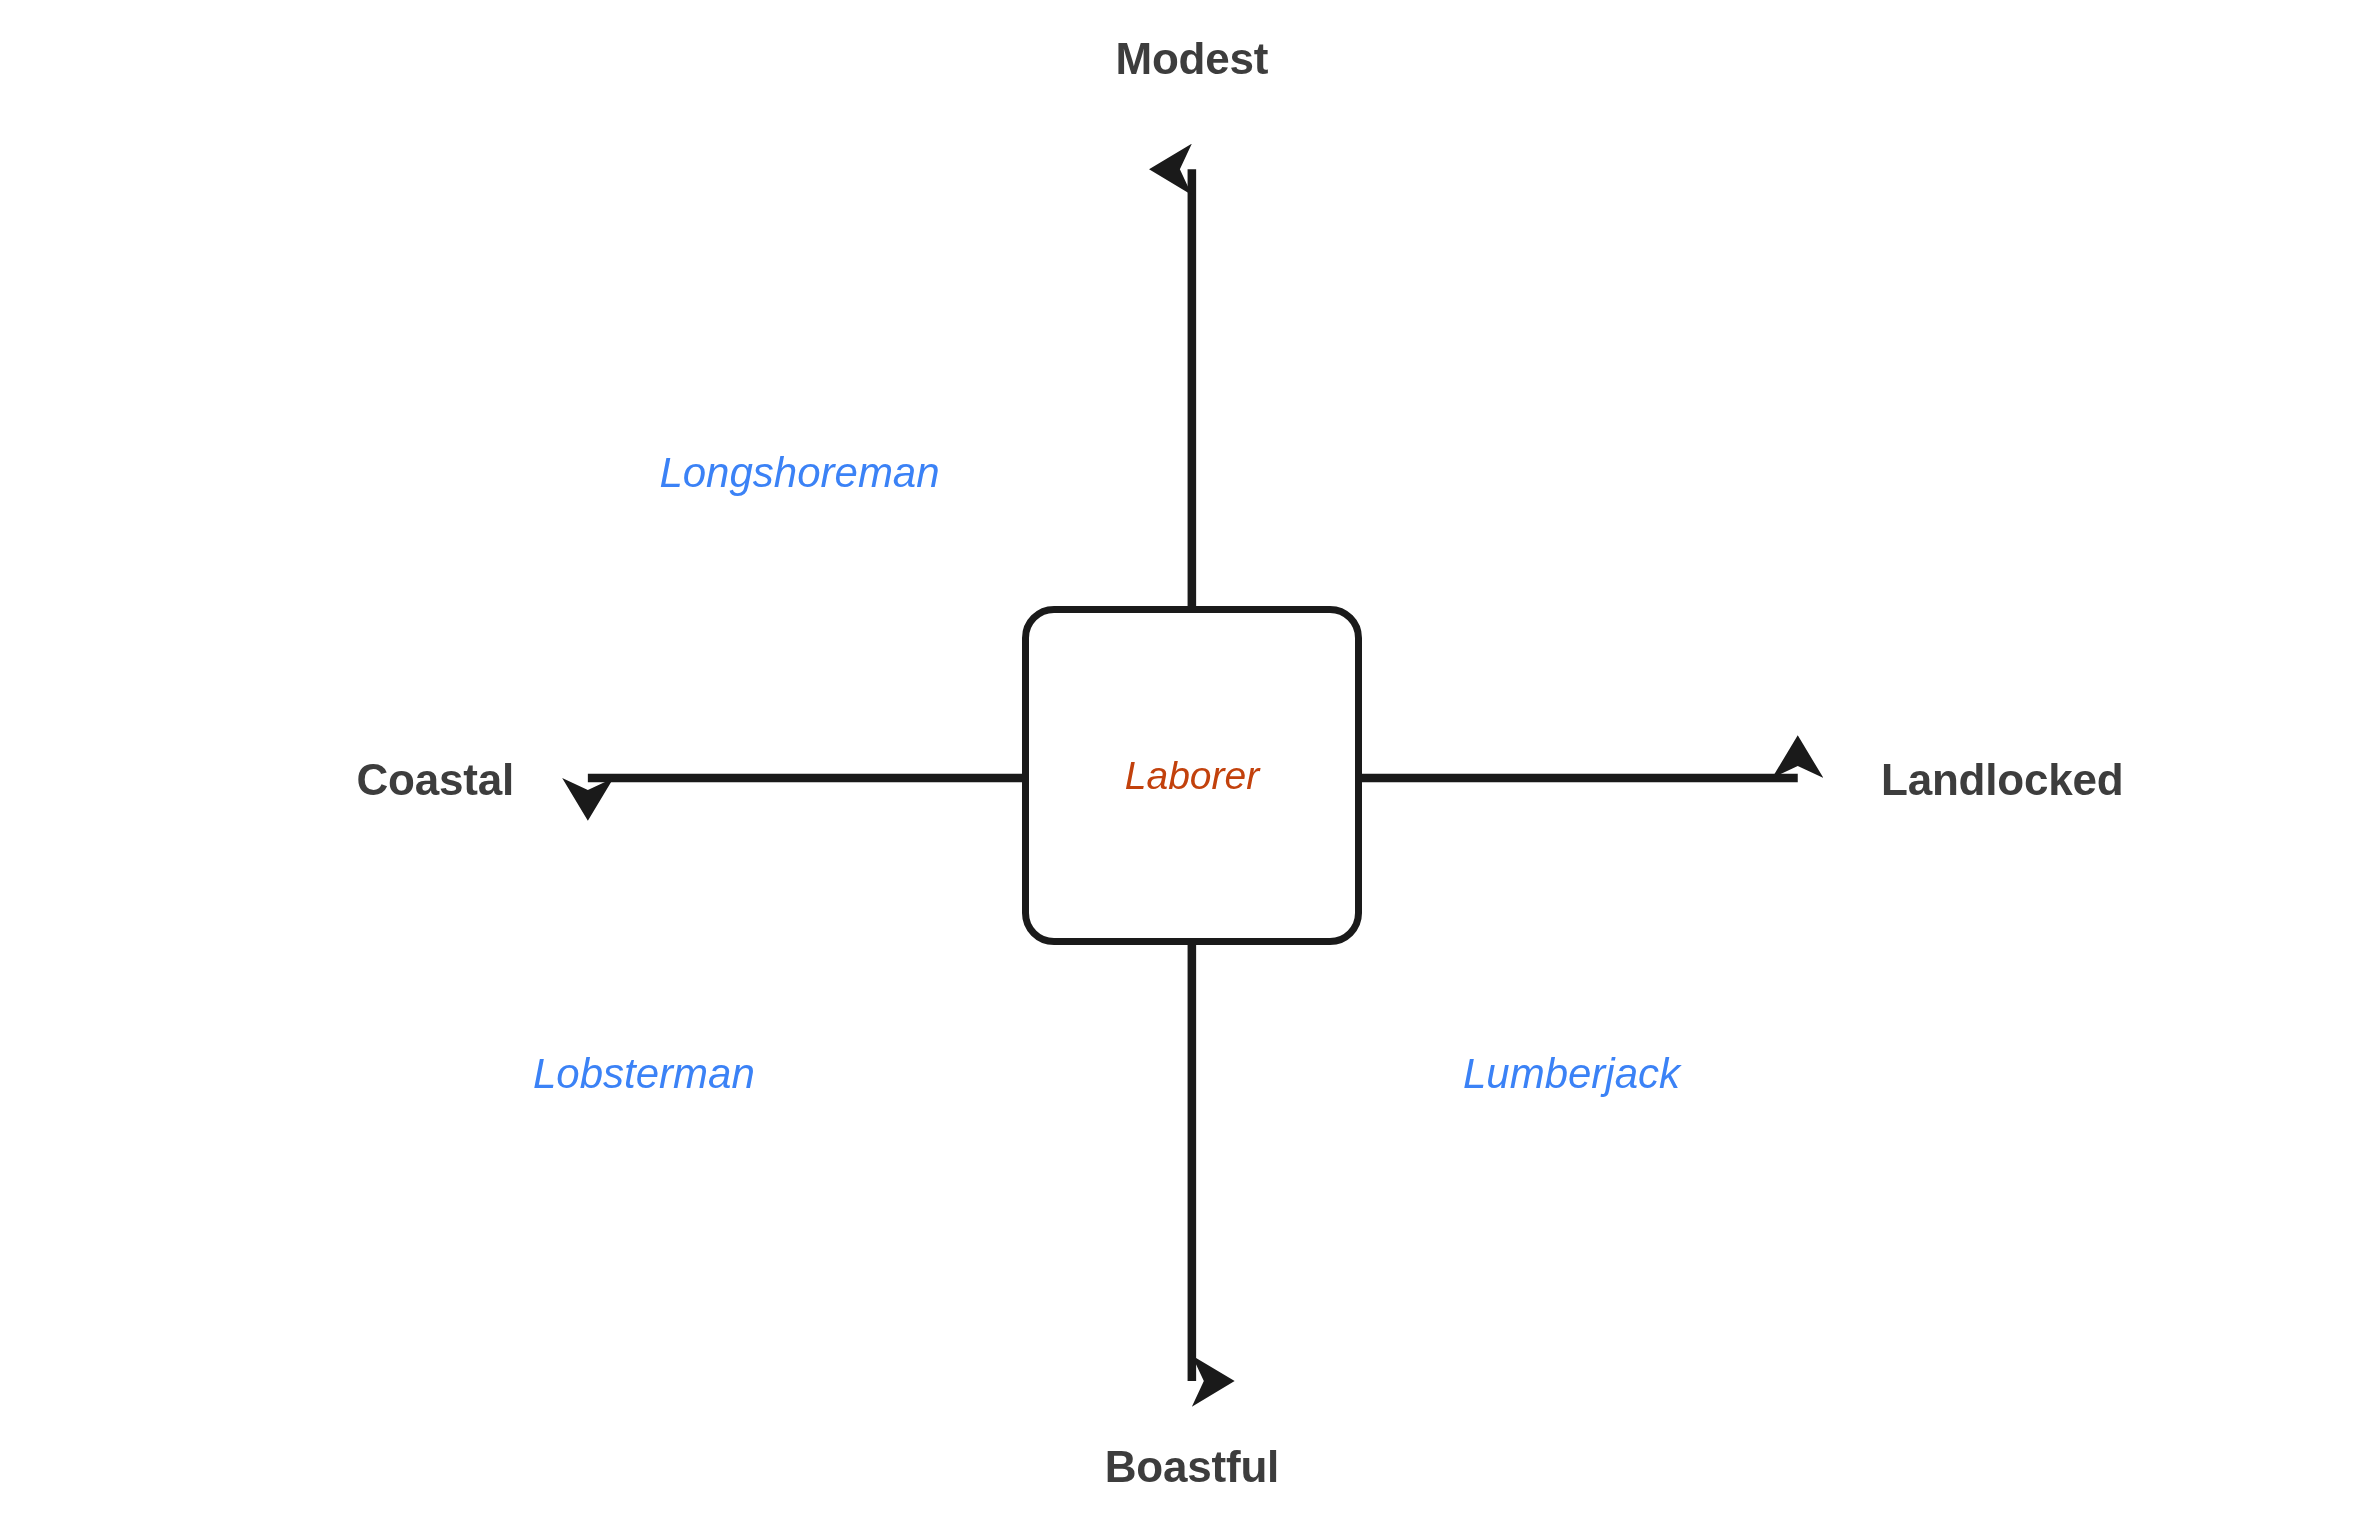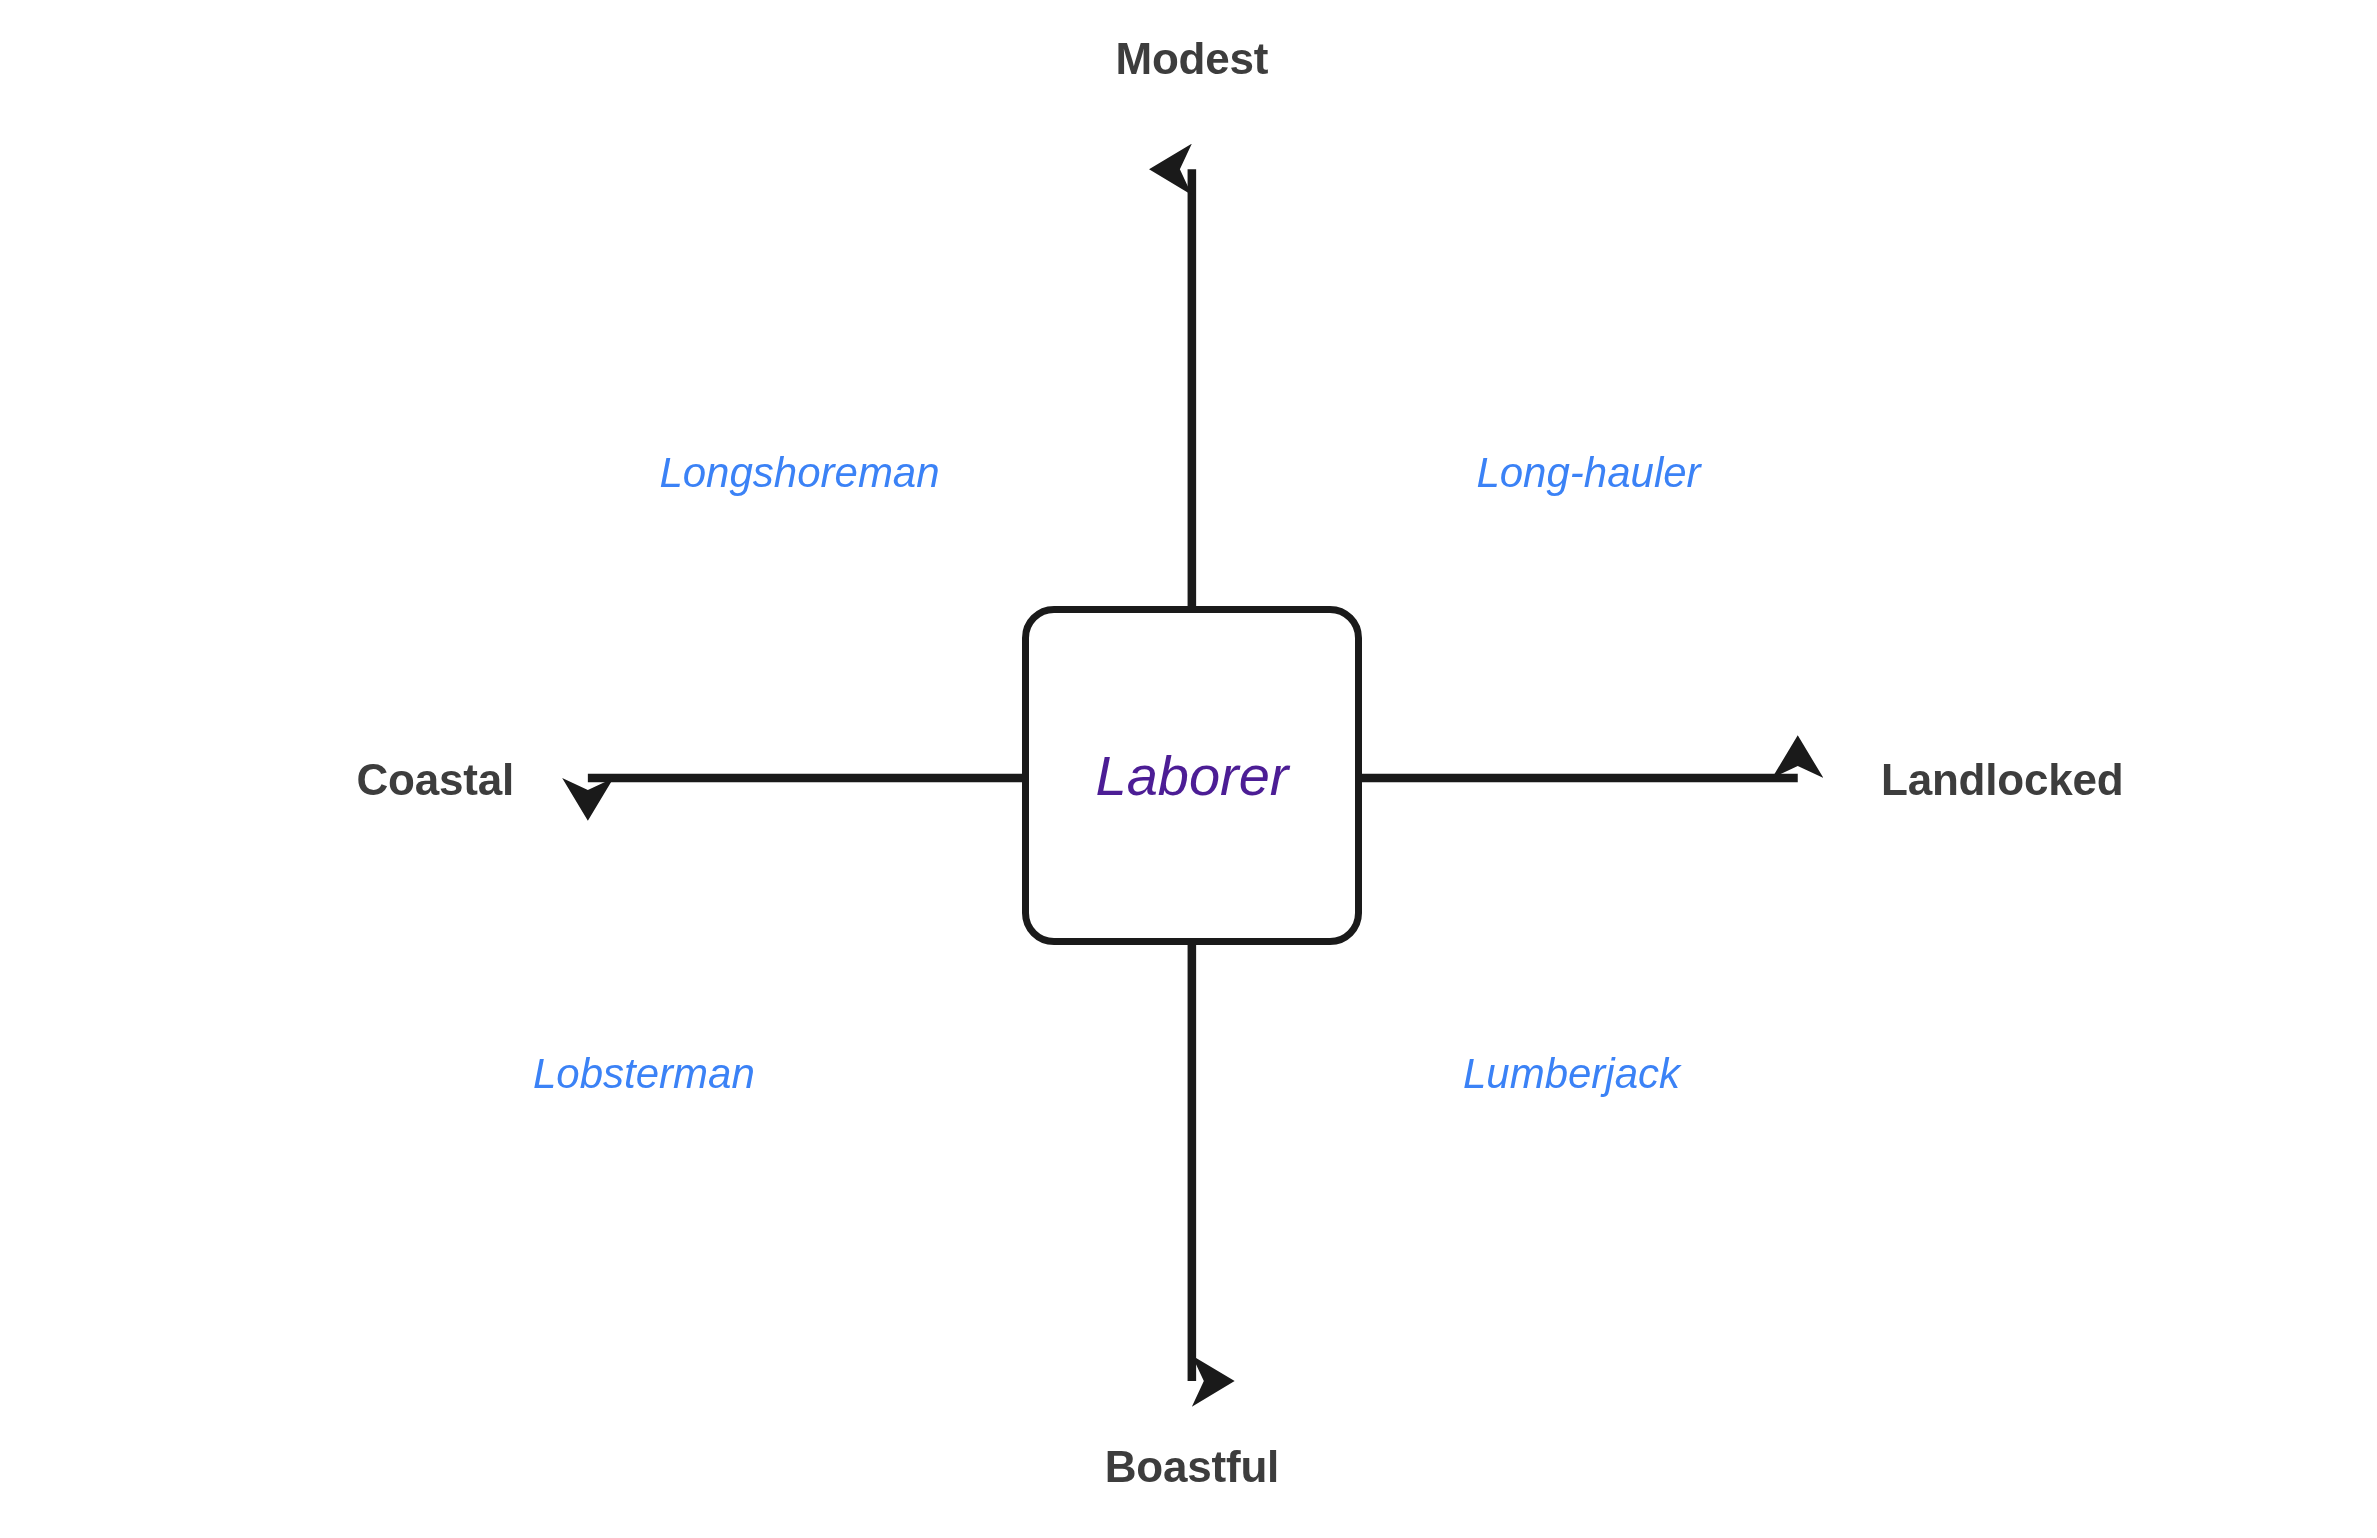--- a/index.html
+++ b/index.html
@@ -111,22 +111,22 @@
     border-radius: 32px;
     display: flex;
     align-items: center;
     justify-content: center;
     z-index: 5;
   }
   #center-node-label {
     font-family: "Liberation Sans", sans-serif;
     font-style: italic;
     font-weight: normal;
-    font-size: 56px;
-    color: #4c1d95;
+    font-size: 39px;
+    color: #c2410c;
     white-space: nowrap;
   }
 </style>
 </head>
 <body>
 
 <div id="canvas">
 
   <svg id="diagram-svg" viewBox="0 0 2500 1618" xmlns="http://www.w3.org/2000/svg">
     <defs>
@@ -155,21 +155,20 @@
   <div class="pole-label" id="label-modest">Modest</div>
 
   <div class="pole-label" id="label-boastful">Boastful</div>
 
   <div class="pole-label" id="label-coastal">Coastal</div>
 
   <div class="pole-label" id="label-landlocked">Landlocked</div>
 
   <div class="quadrant-label" id="quad-top-left">Longshoreman</div>
 
-  <div class="quadrant-label" id="quad-top-right">Long-hauler</div>
 
   <div class="quadrant-label" id="quad-bottom-left">Lobsterman</div>
 
   <div class="quadrant-label" id="quad-bottom-right">Lumberjack</div>
 
   <div id="center-node">
     <span id="center-node-label">Laborer</span>
   </div>
 
 </div>

